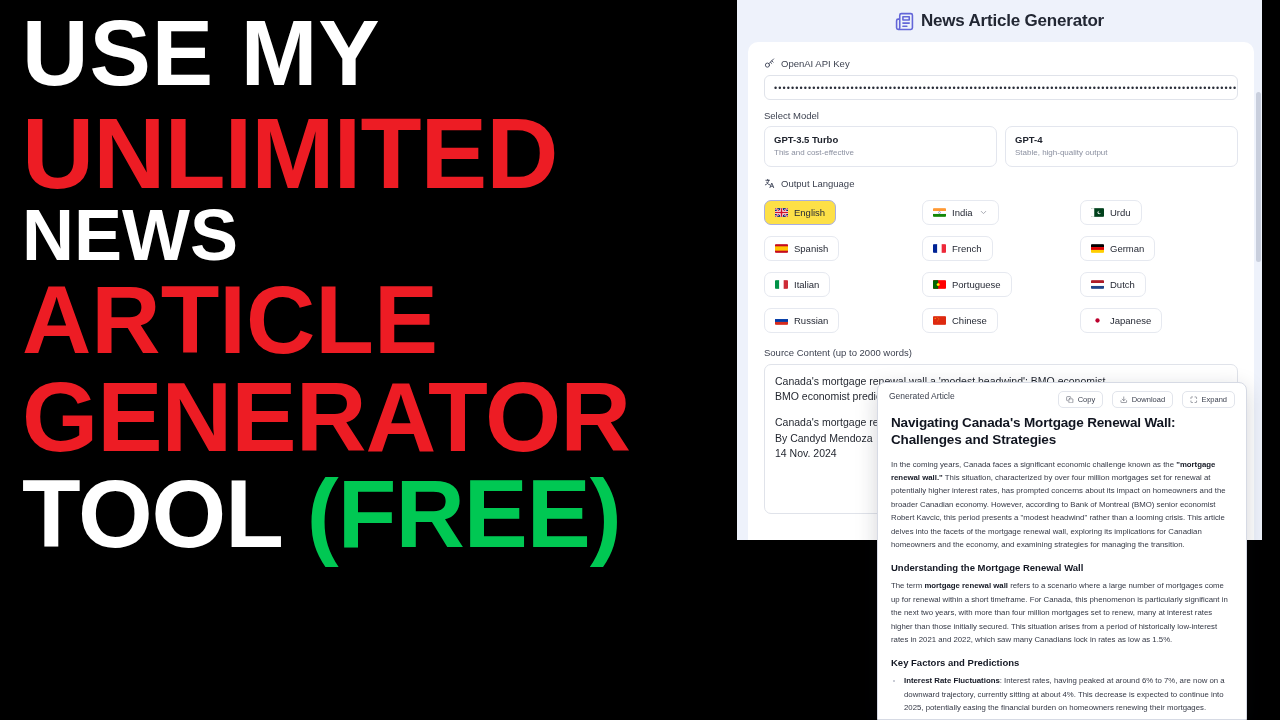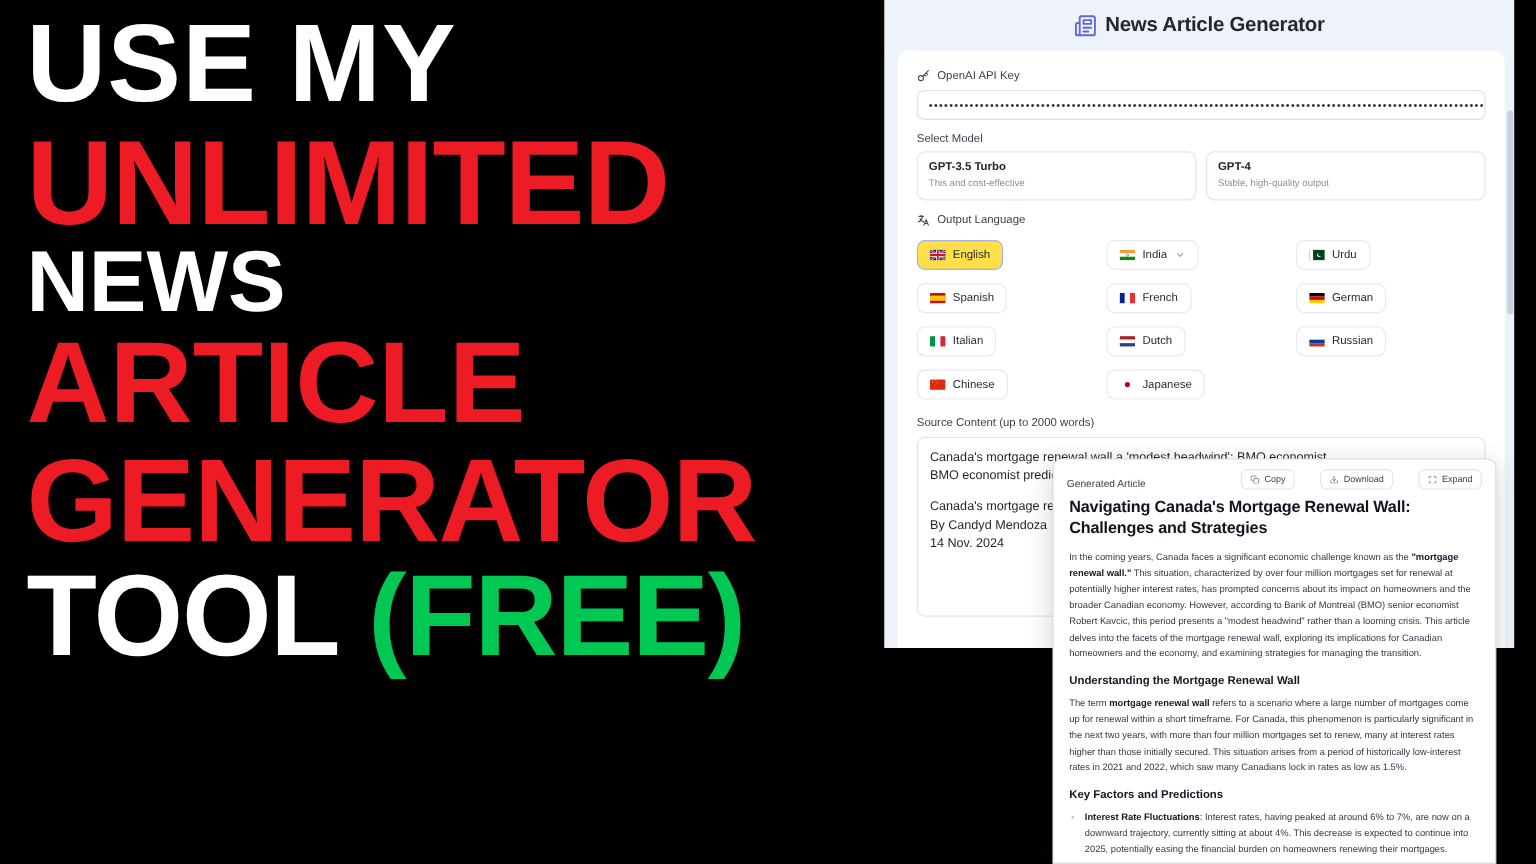--- a/index.html
+++ b/index.html
@@ -124,25 +124,25 @@
   .gen-panel {
     position: absolute; left: 877px; top: 382px;
     width: 370px; height: 338px;
     background: #ffffff;
     border: 1px solid #d6dae4;
     border-radius: 8px 8px 0 0;
     box-shadow: 0 6px 22px rgba(16,20,40,.18);
     overflow: hidden;
   }
   .gen-head {
-    display: flex; align-items: flex-end; justify-content: space-between;
+    display: flex; align-items: flex-start; justify-content: space-between;
     padding: 8px 11px 6px 11px;
   }
   .gen-head-title { font-size: 8.5px; color: #3a3f4c; font-weight: 500; }
-  .gen-actions { display: flex; gap: 21px; }
+  .gen-actions { display: flex; gap: 9px; }
   .gen-btn {
     display: inline-flex; align-items: center; gap: 4px;
     border: 1px solid #e2e5ec; border-radius: 5px;
     background: #fff; padding: 3px 7px;
     font-size: 7.5px; color: #3d4250; cursor: pointer; white-space: nowrap;
   }
   .gen-btn svg { width: 7.5px; height: 7.5px; display: block; opacity: .75; }
 
   .gen-body { padding: 0 13px 0 13px; }
   .art-h1 {
@@ -311,20 +311,30 @@
               <button class="lang-btn">
                 <svg class="flag-img" viewBox="0 0 60 40">
                   <rect width="20" height="40" fill="#009246"></rect>
                   <rect x="20" width="20" height="40" fill="#fff"></rect>
                   <rect x="40" width="20" height="40" fill="#ce2b37"></rect>
                 </svg>
                 <span>Italian</span>
               </button>
             </div>
 
+          <div class="lang-cell">
+              <button class="lang-btn">
+                <svg class="flag-img" viewBox="0 0 60 40">
+                  <rect width="60" height="40" fill="#ff0000"></rect>
+                  <rect width="24" height="40" fill="#006600"></rect>
+                  <circle cx="24" cy="20" r="7" fill="#ffff00" stroke="#ff0000" stroke-width="1"></circle>
+                </svg>
+                <span>Portuguese</span>
+              </button>
+            </div>
 
           <div class="lang-cell">
               <button class="lang-btn">
                 <svg class="flag-img" viewBox="0 0 60 40">
                   <rect width="60" height="13.3" fill="#ae1c28"></rect>
                   <rect y="13.3" width="60" height="13.4" fill="#fff"></rect>
                   <rect y="26.7" width="60" height="13.3" fill="#21468b"></rect>
                 </svg>
                 <span>Dutch</span>
               </button>

